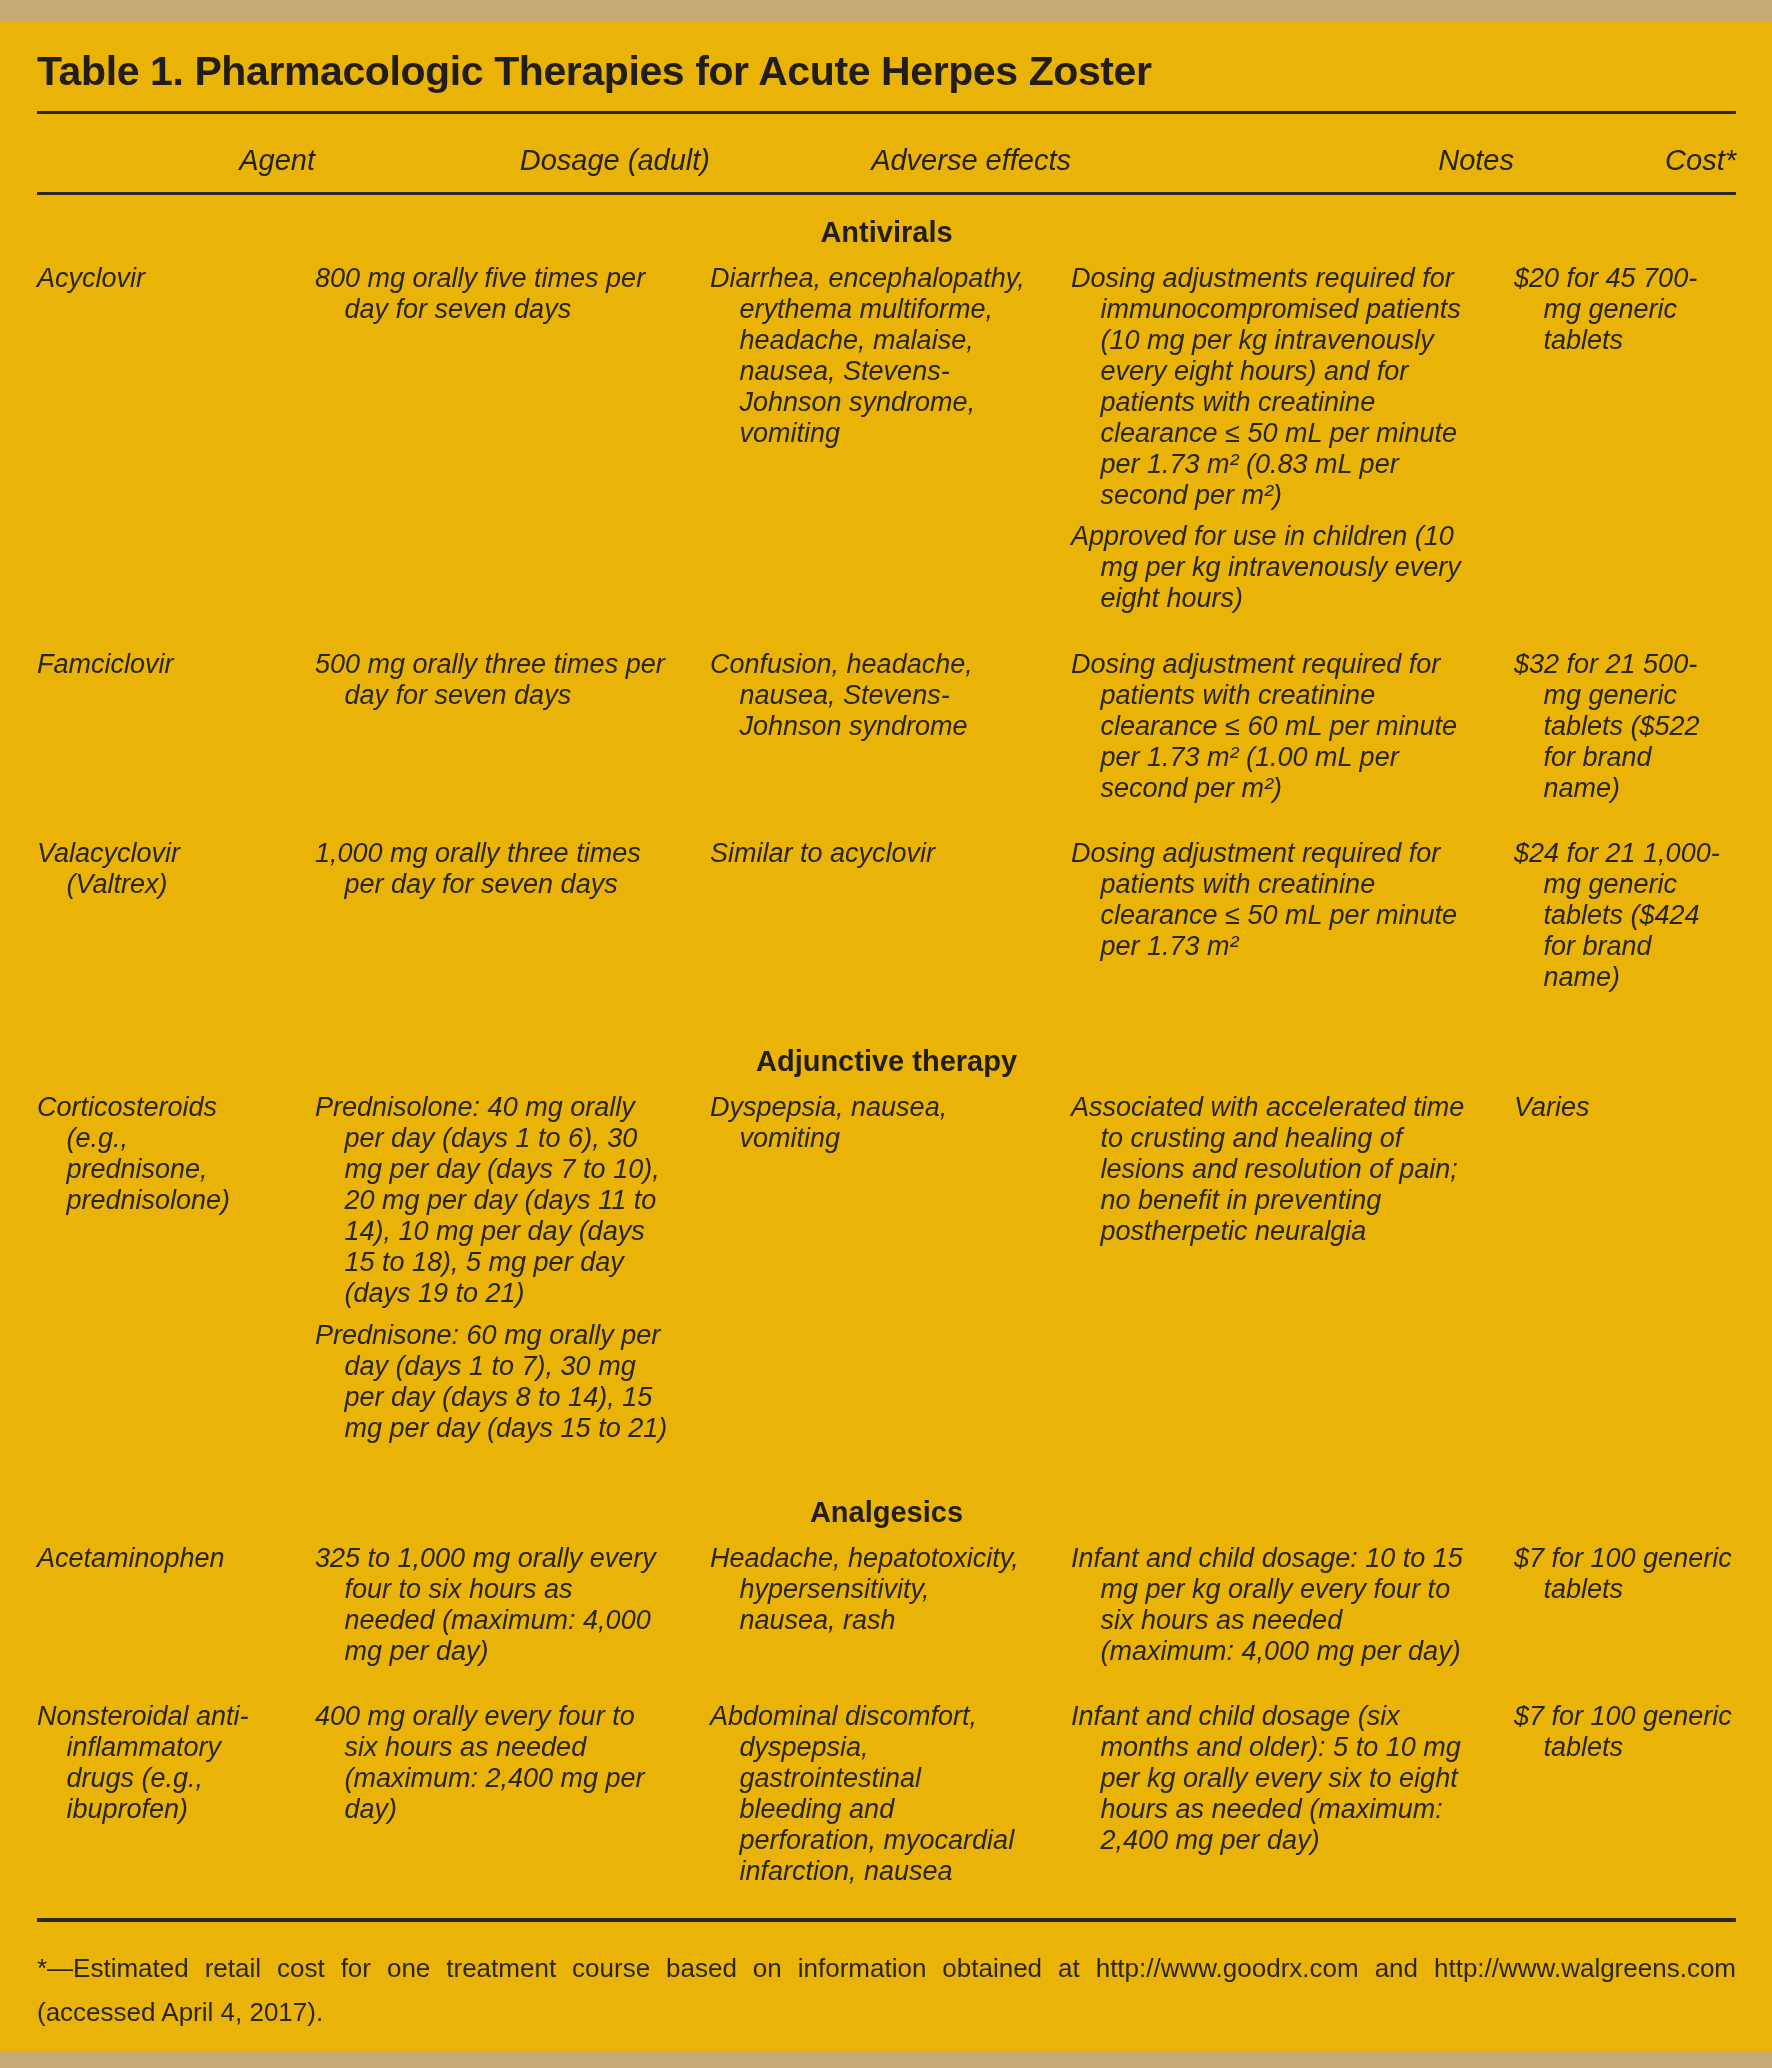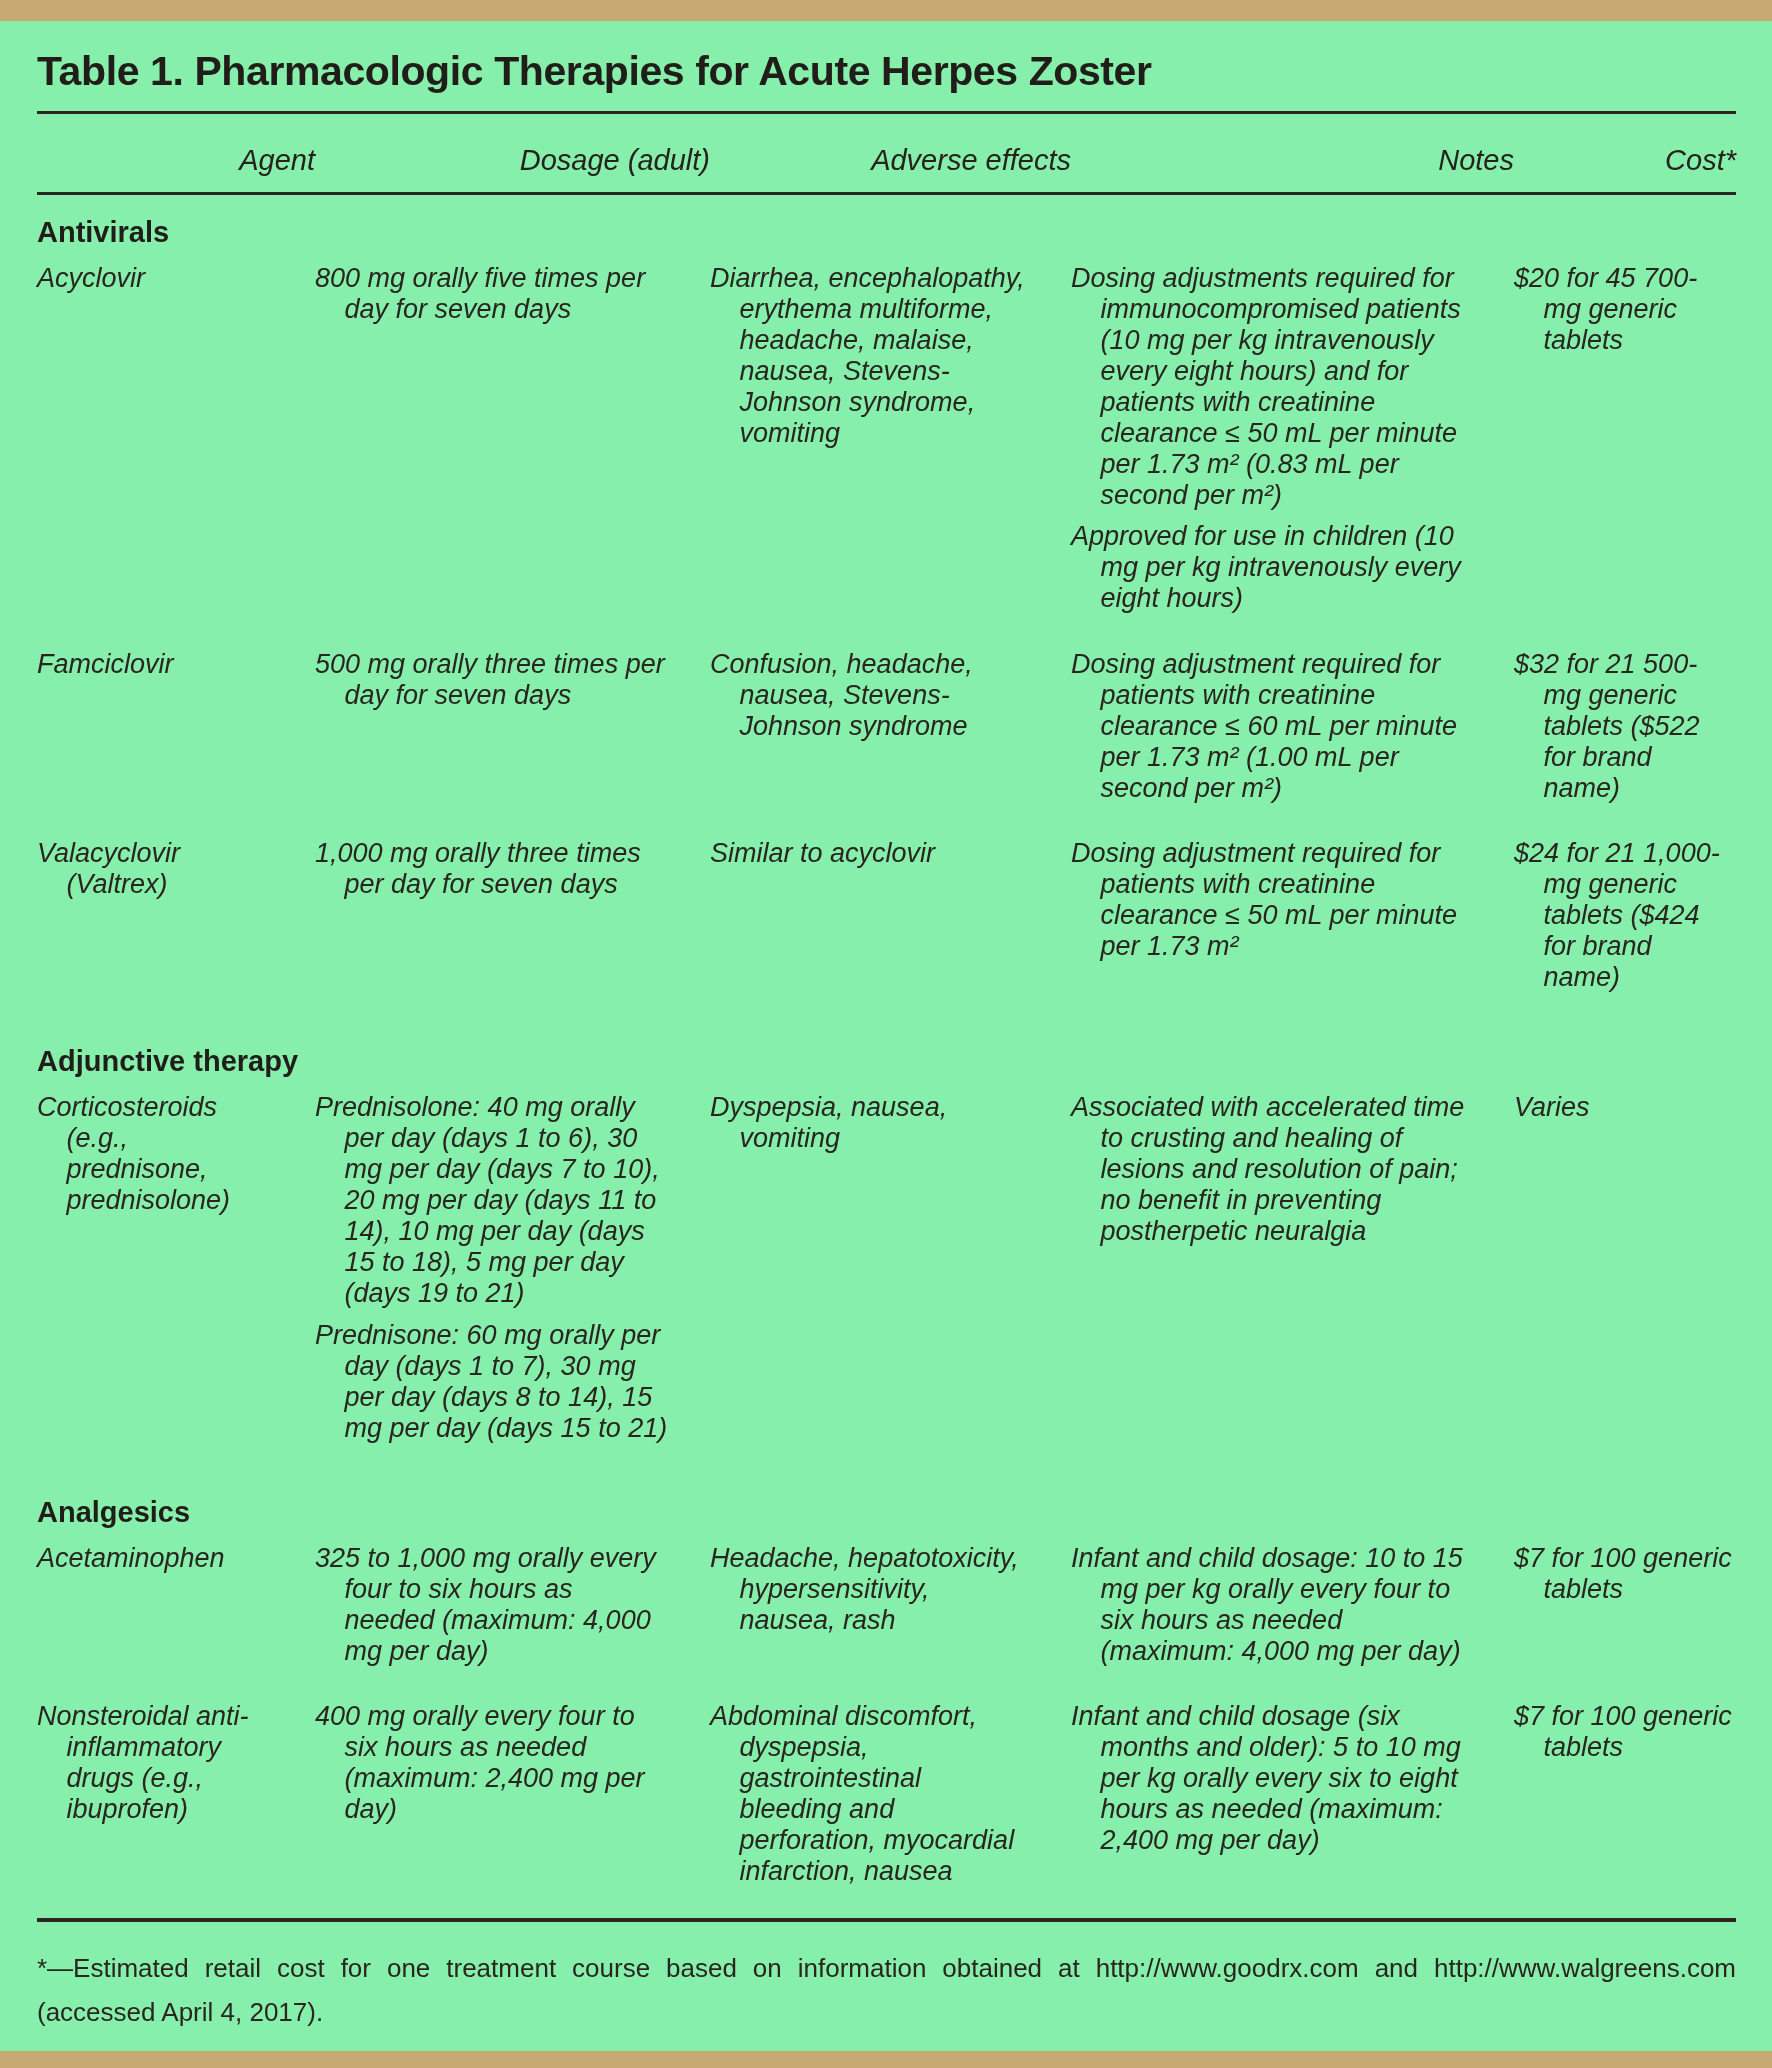--- a/index.html
+++ b/index.html
@@ -1,20 +1,20 @@
 <!DOCTYPE html>
 <html style="font-size:14px"><head>
 <meta charset="utf-8">
 <style>
   html, body { margin: 0; padding: 0; background: #ffffff; }
   .page {
     position: relative;
     width: 1773px;
     height: 2068px;
-    background: #86efac;
+    background: #eab308;
     font-family: "Liberation Sans", "DejaVu Sans", sans-serif;
     color: #29251f;
     overflow: hidden;
     box-sizing: border-box;
   }
   .accent-bar {
     position: absolute;
     left: 0;
     width: 100%;
     background: #c7a973;
@@ -42,20 +42,21 @@
     padding: 29.5px 0 15.6px 0;
     border-bottom: 3.5px solid #2b2722;
     text-align: right;
   }
   .section-heading {
     grid-column: 1 / -1;
     font-weight: 700;
     font-size: 29px;
     color: #211d18;
     padding: 21px 0 10.4px 0;
+    text-align: center;
   }
   .trow { display: contents; }
   .cell {
     font-size: 27px;
     line-height: 31px;
     padding: 3.5px 42px 31px 0;
   }
   .cell.col5 { padding-right: 3.5px; }
   .para {
     margin: 0;

